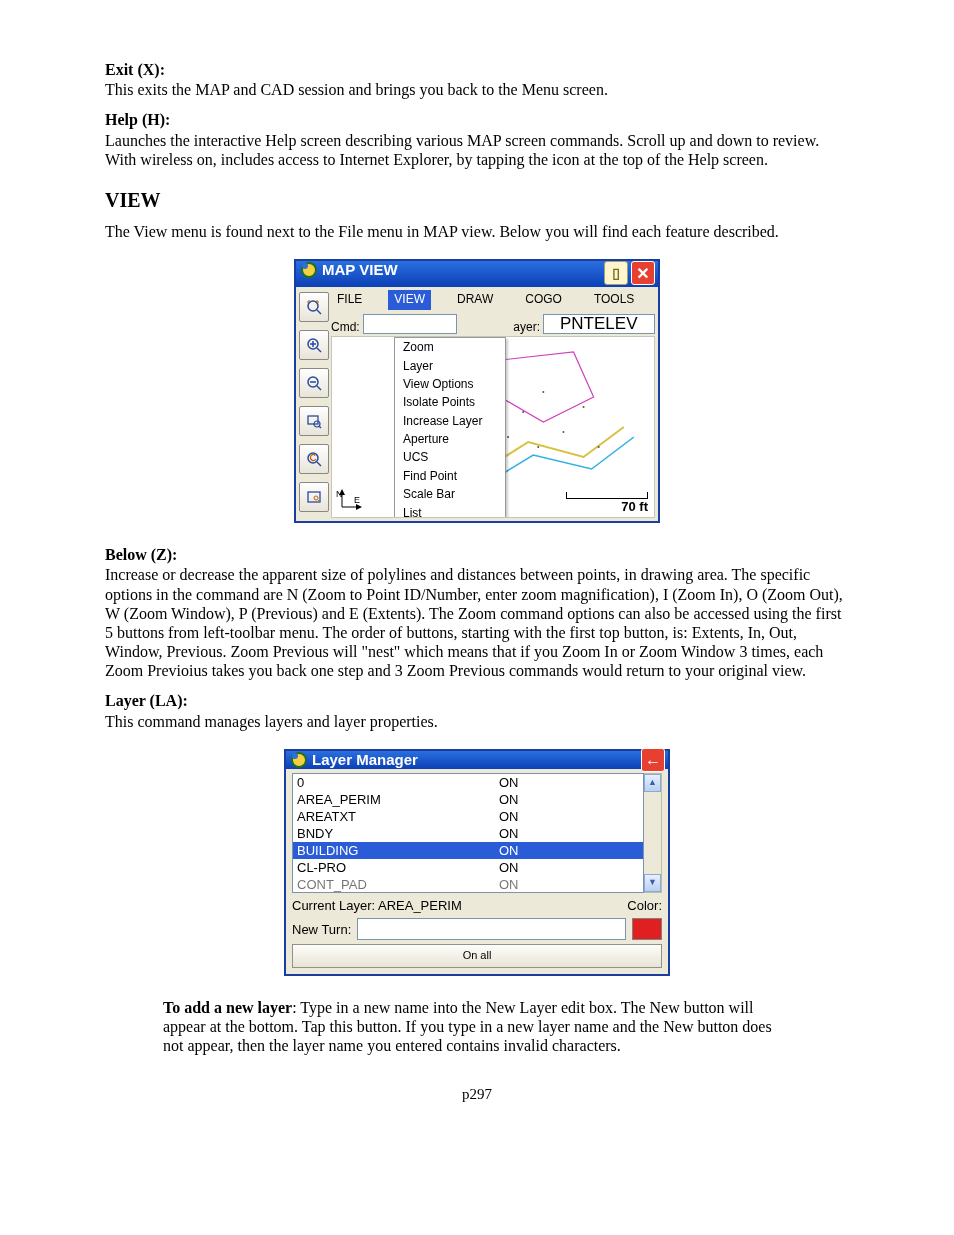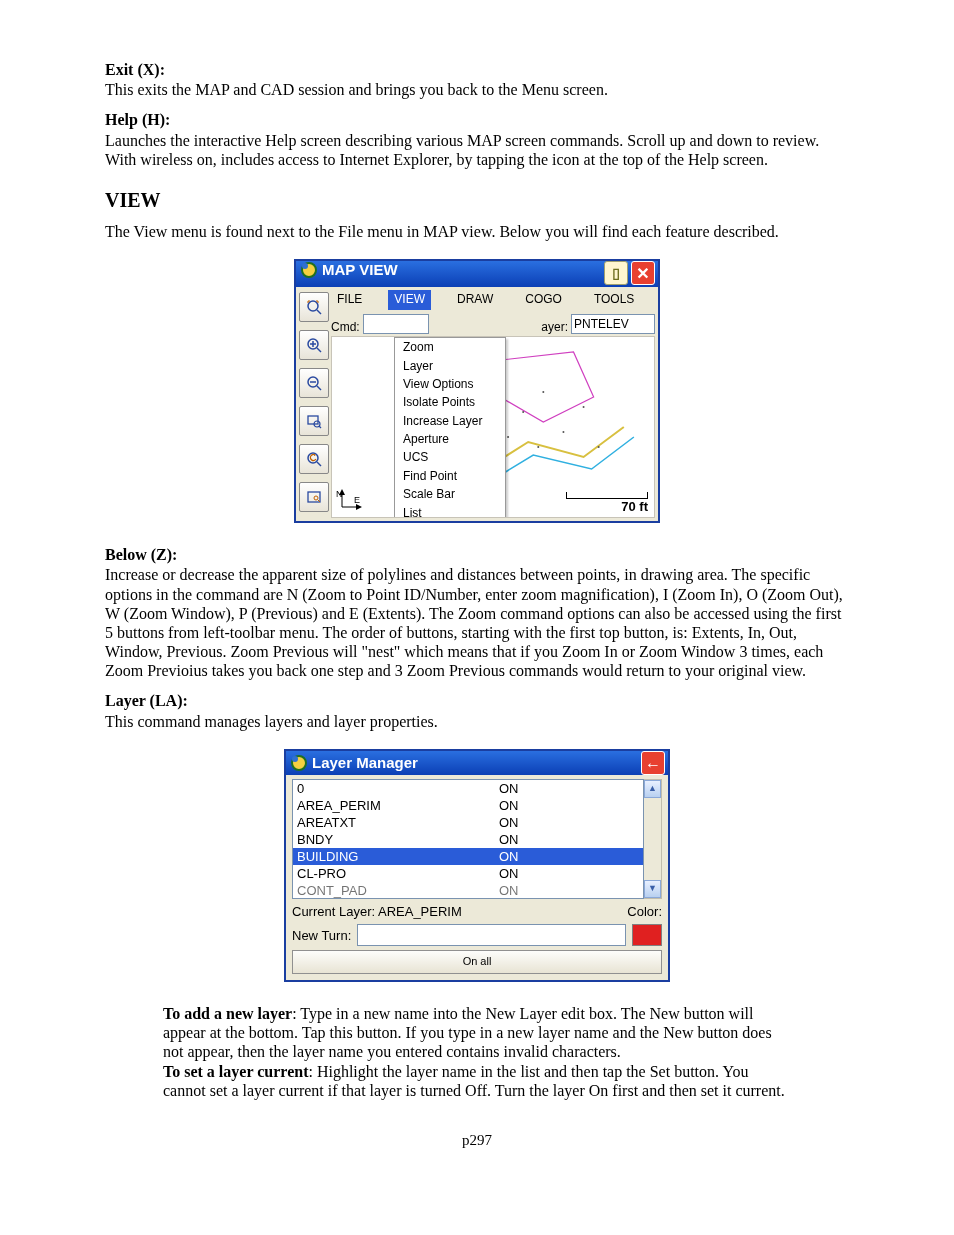--- a/index.html
+++ b/index.html
@@ -85,23 +85,23 @@
   .mv-menu-item.selected {
     background:#2a5cd8; color:#fff;
   }
   .mv-cmdrow {
     display:flex; align-items:flex-end; gap:3px;
     margin-top:4px;
     font-size:12px;
   }
   .mv-input {
     border:1px solid #7a93b0;
-    height:18px; padding:0 2px;
+    height:18px; padding:0 16px;
     font-family: Tahoma, Arial, sans-serif;
-    font-size:12px;
+    font-size:17px;
     background:#fff;
   }
   .mv-cmd-in { width: 60px; }
   .mv-layer-in { width: 78px; }
   .mv-canvas {
     position:relative;
     height:180px;
     margin-top:2px;
     background:#fff;
     border:1px solid #c8c4b8;
@@ -136,21 +136,21 @@
   
   .layer-mgr {
     width: 382px;
     border: 2px solid #1a3ea0;
     background:#ece9d8;
     font-family: Tahoma, Arial, sans-serif;
     font-size: 13px;
   }
   .lm-titlebar {
     background: linear-gradient(to bottom, #2a6fe0 0%, #0b3fb5 100%);
-    height: 24px;
+    height: 18px;
     display:flex; align-items:center;
     padding:0 3px 0 4px;
     color:#fff; font-weight:bold; font-size:15px;
   }
   .lm-back {
     width:22px; height:22px;
     background:#e84030; border:1px solid #fff; border-radius:3px;
     display:flex;align-items:center;justify-content:center;
     color:#fff; font-size:16px;
   }
@@ -420,16 +420,15 @@
 
       <div class="lm-btnrow">
         <div class="lm-btn">On all</div>
       </div>
     </div>
   </div>
 </div>
 
 <div class="indent-block">
   <p><span class="bold">To add a new layer</span><span>: Type in a new name into the New Layer edit box. The New button will appear at the bottom. Tap this button. If you type in a new layer name and the New button does not appear, then the layer name you entered contains invalid characters.</span></p>
-  <p><span class="bold">To set a layer current</span><span>: Highlight the layer name in the list and then tap the Set button. You cannot set a layer current if that layer is turned Off. Turn the layer On first and then set it current.</span></p>
 </div>
 
 <div class="page-footer">p297</div>
 
 </body></html>

